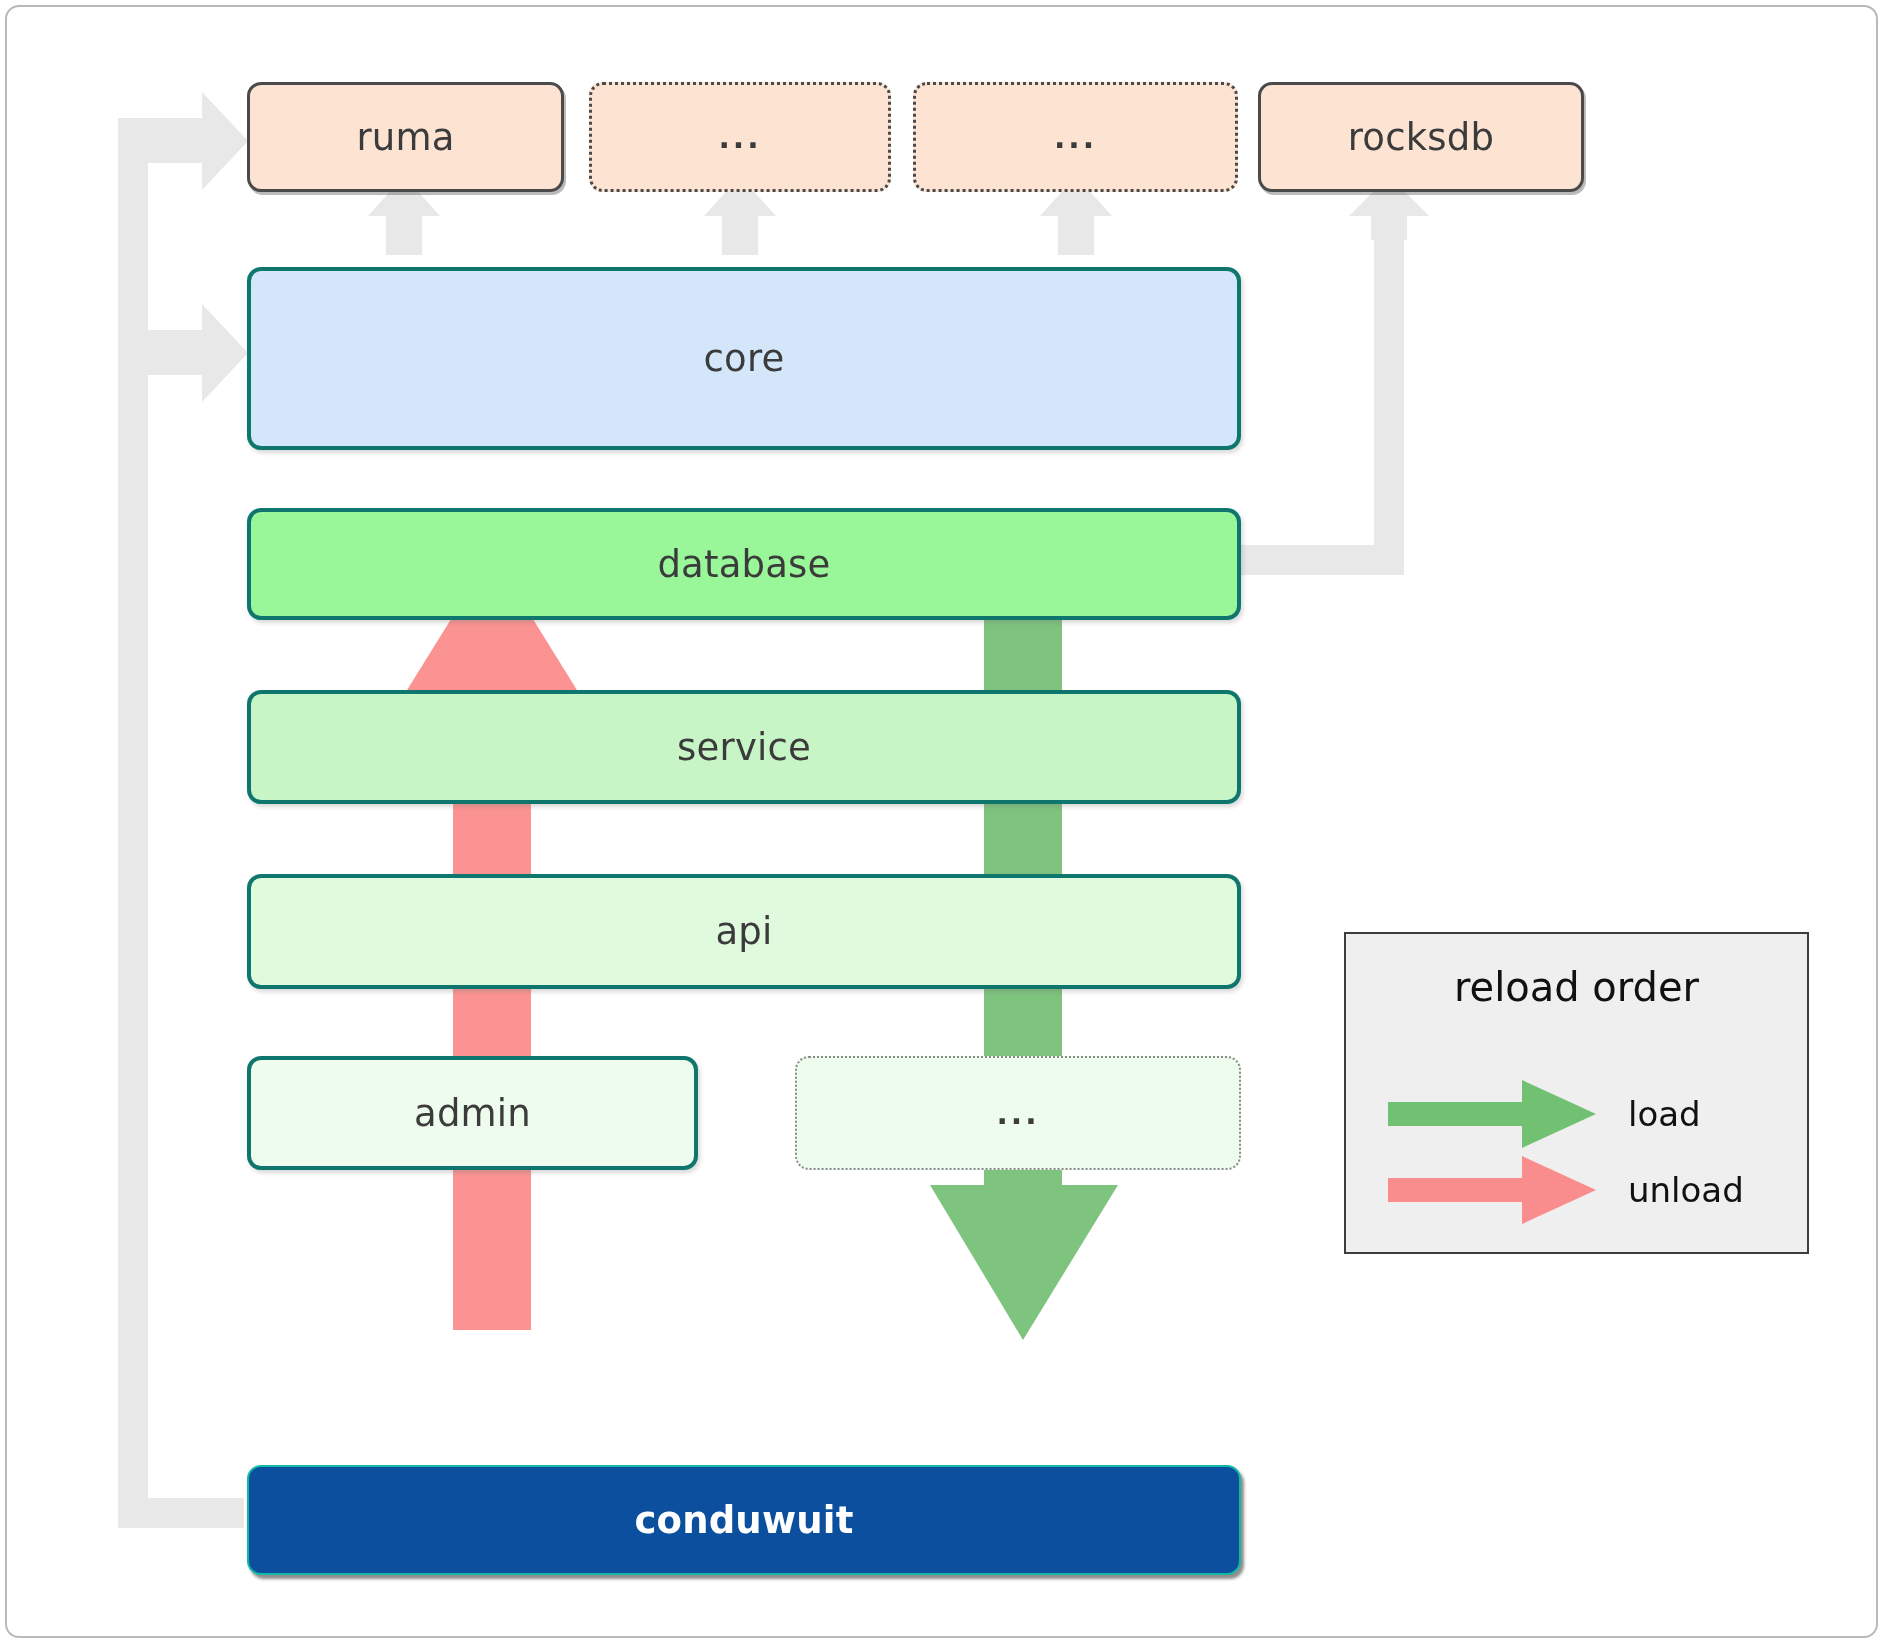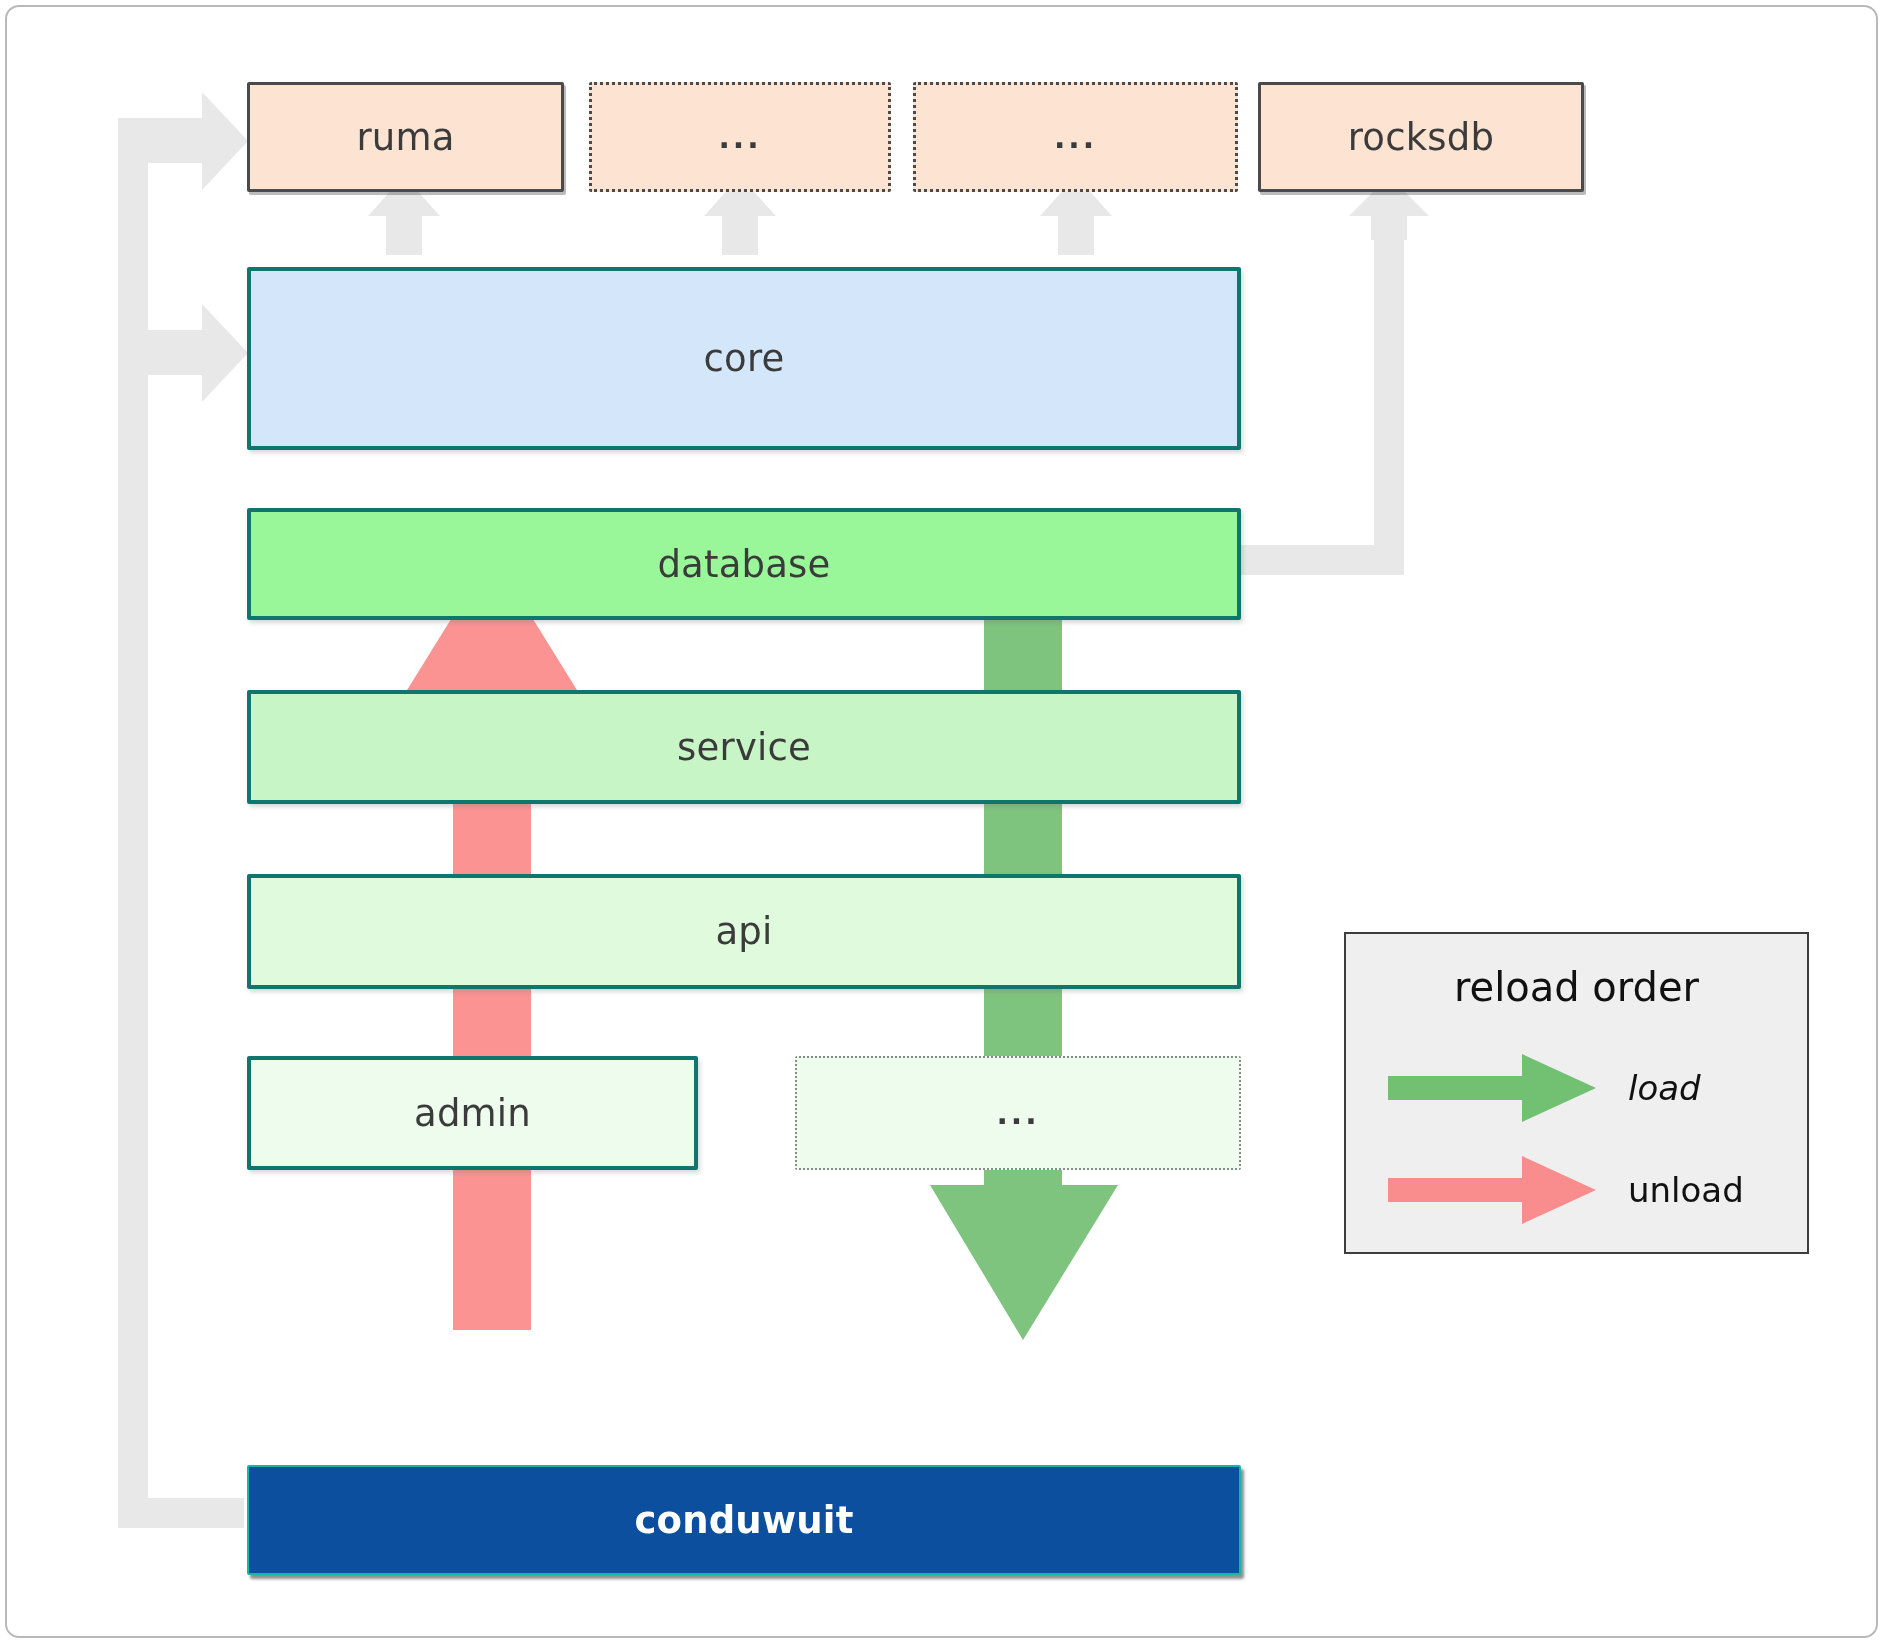--- a/index.html
+++ b/index.html
@@ -12,21 +12,21 @@
   }
   .frame{
     position:absolute;left:5px;top:5px;width:1873px;height:1633px;
     border:2px solid #b9b9b9;border-radius:14px;background:#fff;
     box-sizing:border-box;
   }
   .box{
     position:absolute;
     box-sizing:border-box;
     display:flex;align-items:center;justify-content:center;
-    border-radius:2px;
+    border-radius:14px;
     font-size:37px;
     color:#3b3b3b;
     letter-spacing:.2px;
     z-index:4;
   }
   .box.dots{font-size:30px;letter-spacing:3px;font-weight:700;}
 
   
   .dep{
     height:110px;
@@ -122,21 +122,21 @@
       <path fill="#fa5050" d="M453 1330 L531 1330 L531 703 L585 703 L492 553 L399 703 L453 703 Z"></path>
     </g>
     <g opacity="0.62">
       <path fill="#2e9e2e" d="M984 568 L1062 568 L1062 1185 L1118 1185 L1023 1340 L930 1185 L984 1185 Z"></path>
     </g>
   </svg>
 
   <div class="legend" style="left:1344px;top:932px;width:465px;height:322px;">
     <div class="legend-title">reload order</div>
 
-    <div class="legend-row" style="left:36px;top:114px;width:400px;height:80px;font-style:italic;">
+    <div class="legend-row" style="left:36px;top:140px;width:400px;height:80px;">
       <svg width="220" height="80" viewBox="0 0 220 80">
         <path d="M6 28 L140 28 L140 6 L214 40 L140 74 L140 52 L6 52 Z" fill="#5cb85c" opacity="0.85"></path>
       </svg>
       <span class="legend-label" style="margin-left:26px;">load</span>
     </div>
 
     <div class="legend-row" style="left:36px;top:216px;width:400px;height:80px;">
       <svg width="220" height="80" viewBox="0 0 220 80">
         <path d="M6 28 L140 28 L140 6 L214 40 L140 74 L140 52 L6 52 Z" fill="#fa8282" opacity="0.9"></path>
       </svg>

